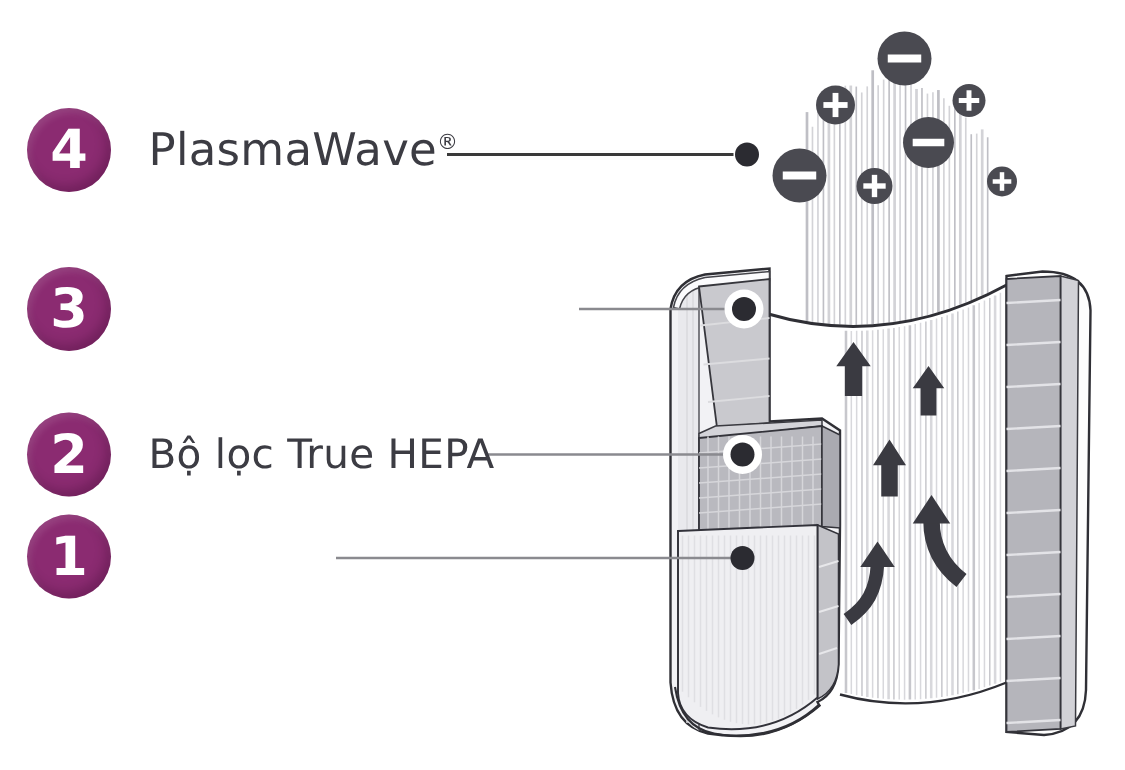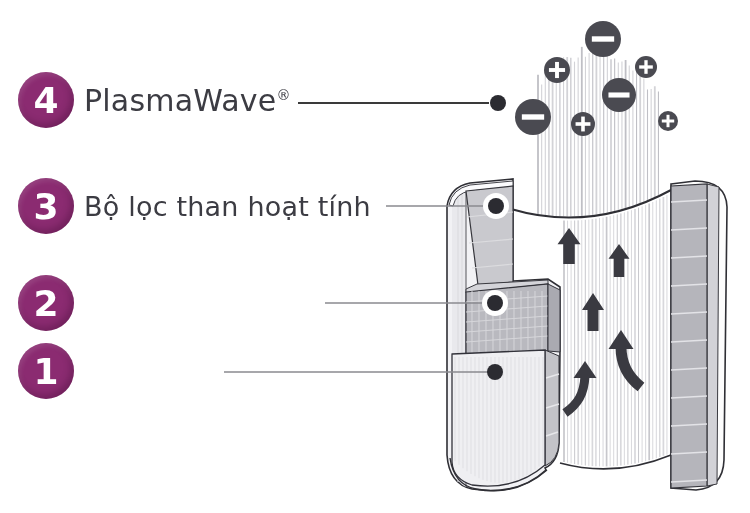--- a/index.html
+++ b/index.html
@@ -15,21 +15,21 @@
   .lrow.r3{top:343px;}
   .numcircle{
     width:56px;height:56px;border-radius:50%;
     background:#8b2b71;
     box-shadow:inset -3px -4px 7px rgba(40,0,30,.25), inset 2px 3px 5px rgba(255,255,255,.12);
     color:#ffffff;font-size:36px;font-weight:bold;
     display:flex;align-items:center;justify-content:center;
     flex:0 0 auto;
   }
   .ltext{
-    margin-left:10px;color:#3c3c43;font-size:27px;letter-spacing:.2px;white-space:nowrap;
+    margin-left:25px;color:#3c3c43;font-size:27px;letter-spacing:.2px;white-space:nowrap;
   }
   .lrow.r0 .ltext{font-size:30px;}
   .ltext sup{font-size:14px;line-height:0;}
 </style>
 </head>
 <body>
 
 <div class="stage">
 
   <svg id="diagram" viewBox="0 0 750 513">
@@ -266,21 +266,21 @@
         </g>
       </g>
   </svg>
 
   <div class="lrow r0">
     <div class="numcircle">4</div>
     <div class="ltext"><span>PlasmaWave</span><sup>®</sup></div>
   </div>
   <div class="lrow r1">
     <div class="numcircle">3</div>
-    <div class="ltext">Bộ lọc than hoạt tính</div>
   </div>
   <div class="lrow r2">
     <div class="numcircle">2</div>
+    <div class="ltext">Bộ lọc True HEPA</div>
   </div>
   <div class="lrow r3">
     <div class="numcircle">1</div>
   </div>
 </div>
 
 </body></html>

